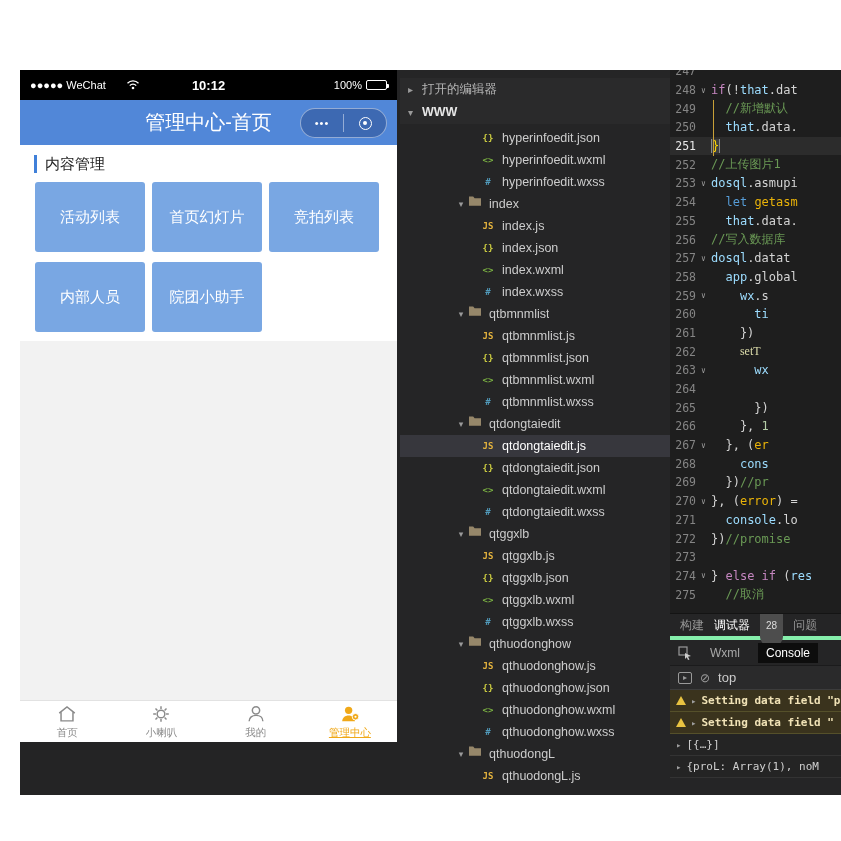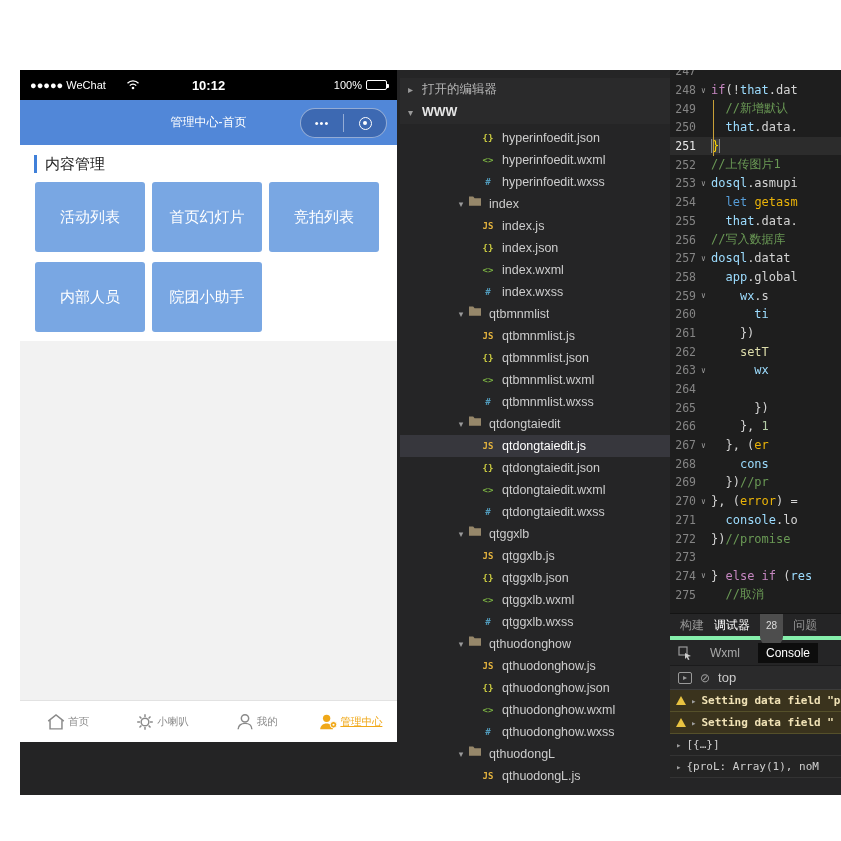--- a/index.html
+++ b/index.html
@@ -14,38 +14,38 @@
   .statusbar { position:absolute; left:0; top:0; width:100%; height:30px; background:var(--statusbar-black,#000); color:#fff;
     display:flex; align-items:center; padding:0 10px; font-size:11px; }
   .sb-left { display:flex; align-items:center; gap:20px; }
   .sb-time { position:absolute; left:0; right:0; text-align:center; font-size:13px; font-weight:bold; }
   .sb-right { margin-left:auto; display:flex; align-items:center; gap:4px; z-index:2; font-size:11px; }
   .battery { position:relative; width:21px; height:10px; border:1px solid #fff; border-radius:2px; padding:1px; }
   .battery-fill { width:100%; height:100%; background:#fff; border-radius:1px; }
   .battery-nub { position:absolute; right:-3px; top:2.5px; width:2px; height:4px; background:#fff; border-radius:0 1px 1px 0; }
 
   .navbar { position:absolute; left:0; top:30px; width:100%; height:45px; background:var(--nav-blue,#5187d8); }
-  .nav-title { position:absolute; left:0; right:0; top:0; height:45px; line-height:45px; text-align:center; color:#fff; font-size:12px; }
+  .nav-title { position:absolute; left:0; right:0; top:0; height:45px; line-height:45px; text-align:center; color:#fff; font-size:20px; }
   .capsule { position:absolute; right:10px; top:8px; width:87px; height:30px; border:1px solid rgba(255,255,255,.45);
     background:rgba(10,30,80,.28); border-radius:15px; display:flex; align-items:center; }
   .capsule .dots { flex:1; text-align:center; color:#fff; font-size:11px; letter-spacing:1px; line-height:28px; }
   .capsule .divider { width:1px; height:18px; background:rgba(255,255,255,.45); }
   .capsule .target { flex:1; display:flex; align-items:center; justify-content:center; }
   .target-ring { width:13px; height:13px; border:1.5px solid #fff; border-radius:50%; display:flex; align-items:center; justify-content:center; }
   .target-dot { width:4px; height:4px; background:#fff; border-radius:50%; }
 
   .phone-content { position:absolute; left:0; top:75px; width:100%; height:196px; background:#ffffff; }
   .section-title { margin:10px 0 9px 14px; font-size:15px; color:#222; border-left:3px solid var(--section-marker-blue,#4080d9);
     padding-left:8px; line-height:18px; }
   .btn-grid { display:flex; flex-wrap:wrap; padding-left:15px; }
   .grid-btn { width:110px; height:70px; margin:0 7px 10px 0; background:var(--button-blue,#79a7e3); color:#fff;
     display:flex; align-items:center; justify-content:center; font-size:15px; border-radius:3px; }
 
   .tabbar { position:absolute; left:0; top:630px; width:100%; height:42px; background:#fff; border-top:1px solid #e2e2e2; display:flex; }
-  .tab { flex:1; display:flex; flex-direction:row; align-items:center; justify-content:center; gap:1px; }
+  .tab { flex:1; display:flex; flex-direction:column; align-items:center; justify-content:center; gap:1px; }
   .tab-label { font-size:10.5px; color:#8a8a8a; }
   .tab.active .tab-label { color:var(--tabbar-active-orange,#f0a818);text-decoration:underline; }
   .tab-icon svg { display:block; }
 
   
   .explorer { position:absolute; left:380px; top:0; width:270px; height:725px; background:#252526; overflow:hidden;
     color:#cccccc; font-size:12.5px; }
   .exp-h1 { height:22px; line-height:22px; background:#2a2a2b; color:#b6b6b6; padding-left:8px; margin-top:8px; }
   .exp-h2 { height:24px; line-height:24px; background:#2a2a2b; color:#e6e6e6; font-weight:bold; padding-left:8px; margin-bottom:4px; }
   .exp-chev { display:inline-block; width:14px; color:#9a9a9a; font-size:10px; font-weight:normal; }
@@ -62,21 +62,21 @@
     font-family:"DejaVu Sans Mono", monospace; font-size:12px; }
   .editor-lines { margin-top:-8px; }
   .cline { height:18.7px; display:flex; align-items:center; white-space:pre; }
   .cline.current { background:#2c2c2c; }
   .ln { width:26px; text-align:right; color:#858585; flex:none; font-size:11.5px; }
   .cline.current .ln { color:#e8e8e8; }
   .fold { width:15px; text-align:center; color:#9a9a9a; font-size:8px; flex:none; }
   .code { flex:1; overflow:hidden; color:#d4d4d4; }
   .s-kw { color:#c586c0; } .s-kw2 { color:#569cd6; } .s-com { color:#6a9955; }
   .s-var { color:#9cdcfe; } .s-var2 { color:#eab308; } .s-fg { color:#d4d4d4; }
-  .s-num { color:#b5cea8; } .s-fn { color:#dcdcaa; }
+  .s-num { color:#b5cea8; } .s-fn { color:#dcdcaa;font-family:Liberation Serif, serif; }
   .s-brk { color:#ffd700; border:1px solid #888888; background:rgba(120,120,120,.25); }
   .bracket-guide { position:absolute; left:43px; top:30px; width:1px; height:56px; background:#c8a038; }
 
   
   .debug { position:absolute; left:650px; top:543px; width:171px; height:182px; background:#252526; border-top:1px solid #141414;
     color:#cccccc; font-size:12px; overflow:hidden; }
   .dbg-tabs { height:26px; display:flex; align-items:center; gap:10px; padding:0 10px; white-space:nowrap; border-bottom:4px solid #86efac; }
   .dbg-tab { color:#969696; }
   .dbg-tab.active { color:#ffffff; }
   .dbg-badge { background:#4d4d4d; color:#dddddd; font-size:10px; border-radius:8px; padding:14px 6px; }

